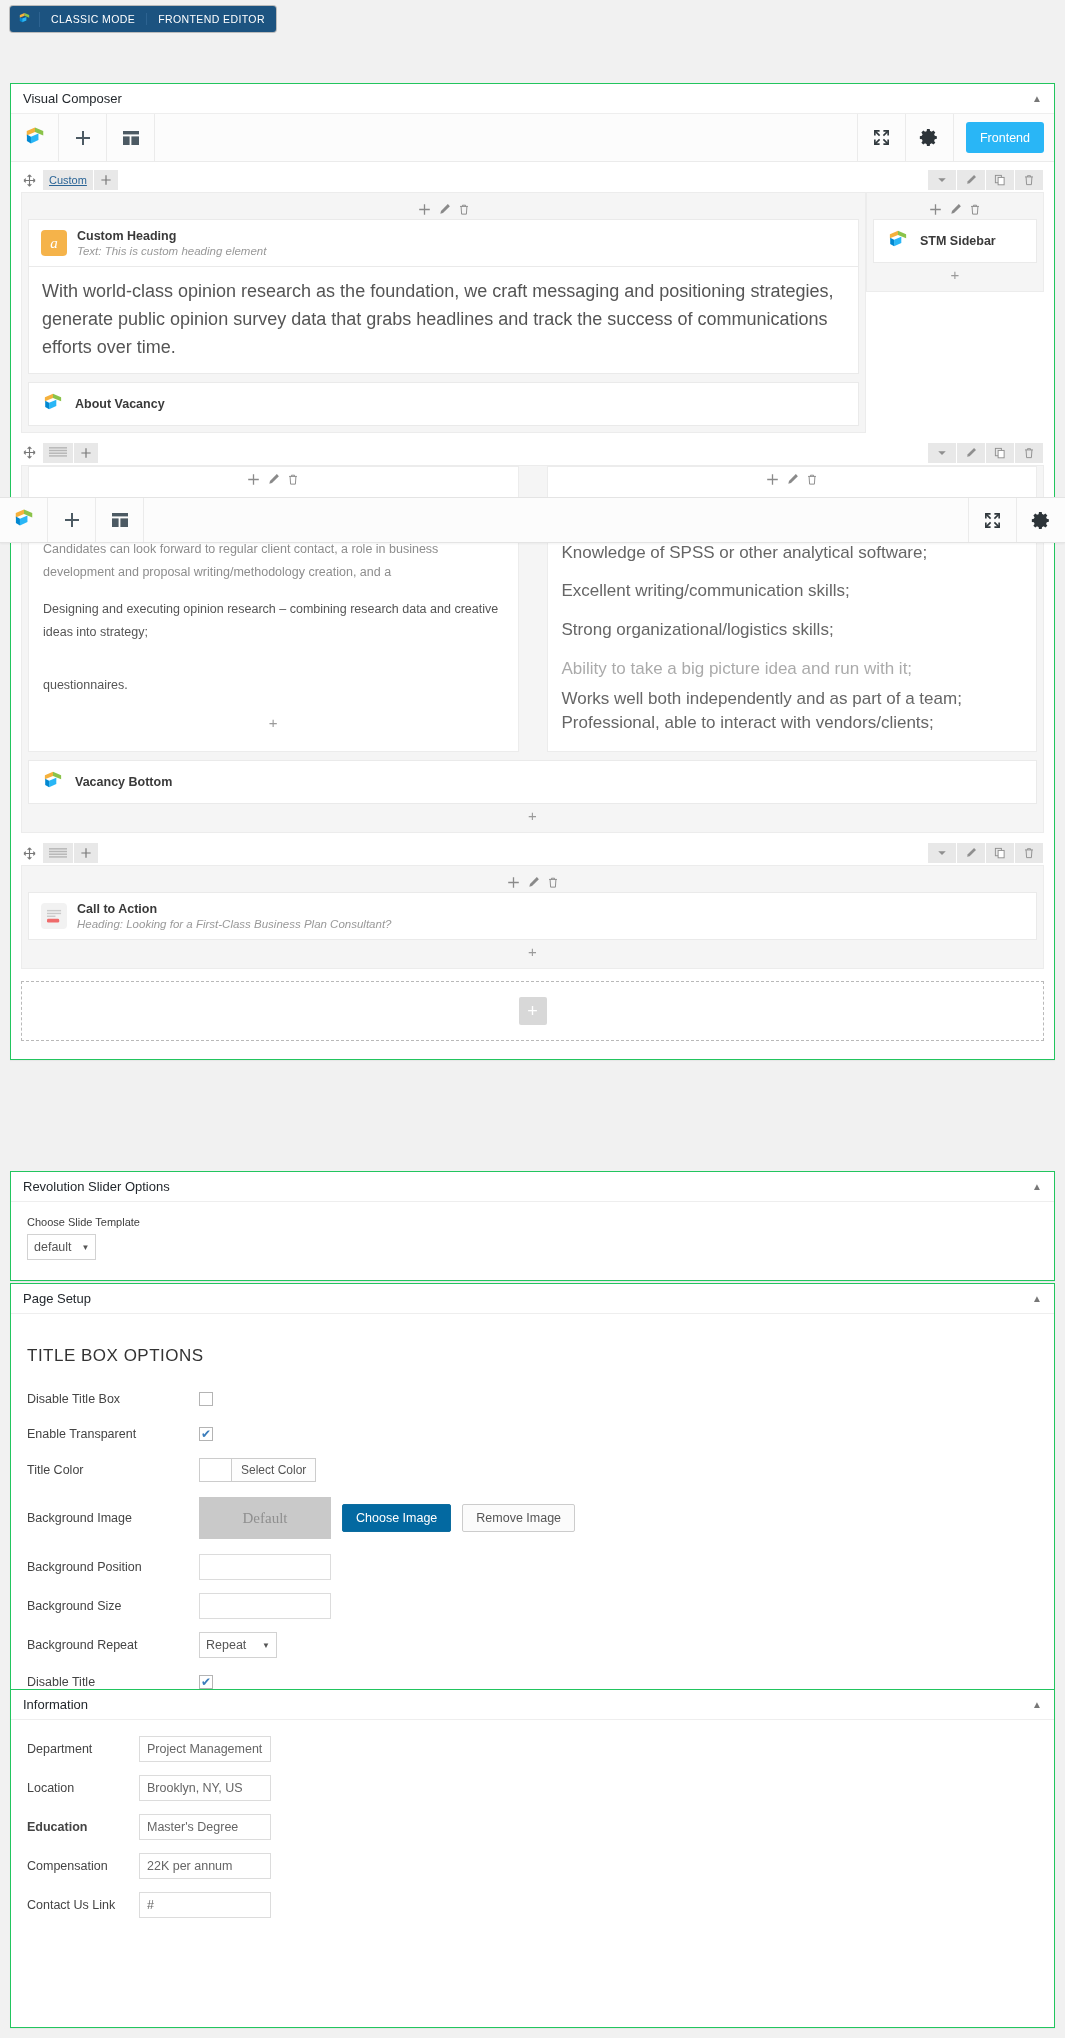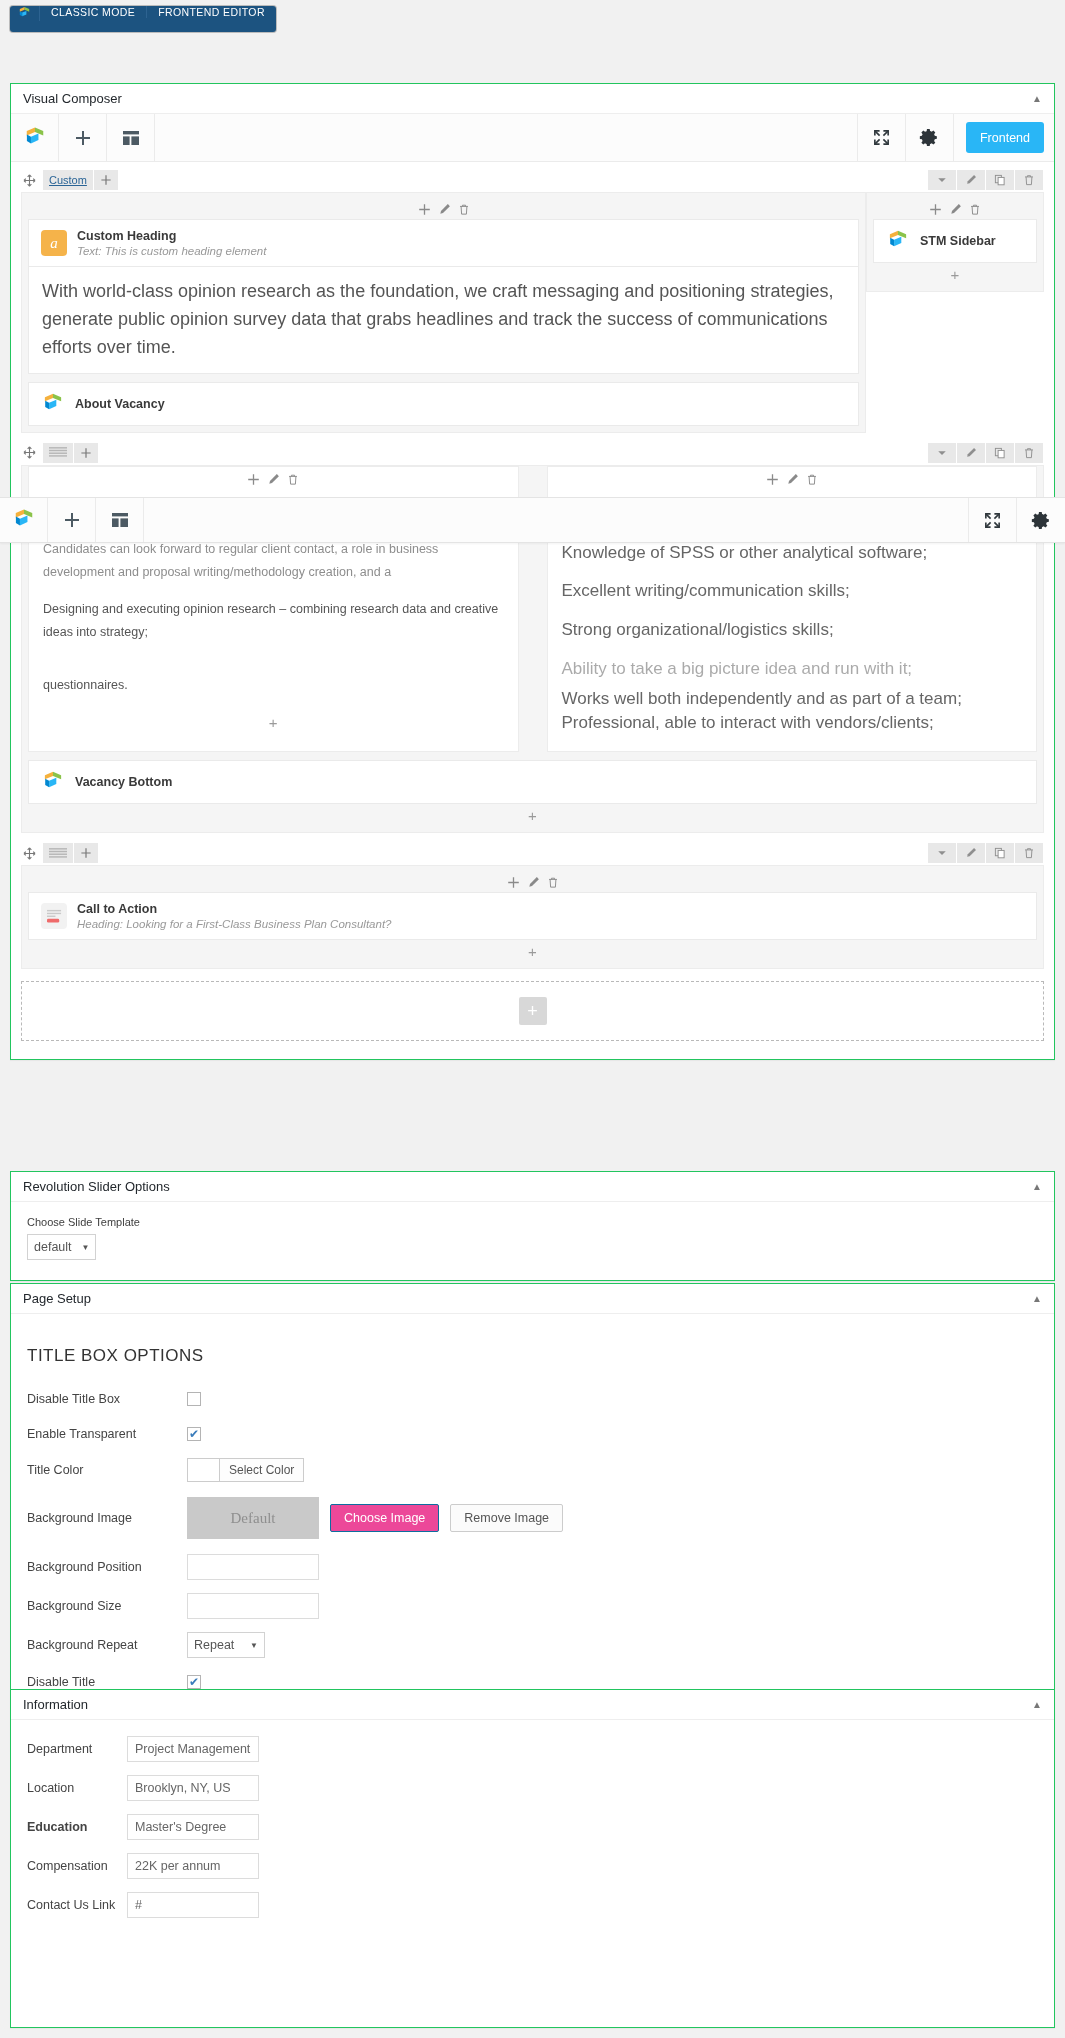--- a/index.html
+++ b/index.html
@@ -10,21 +10,21 @@
     font-family:"Liberation Sans", sans-serif;
     font-size:13px;
     color:#444;
     position:relative;
     overflow:hidden;
   }
 
   
   .mode-bar{
     position:absolute; left:10px; top:6px;
-    display:flex; align-items:flex-start;
+    display:flex; align-items:center;
     background:#1c5380;
     border-radius:3px;
     height:26px;
     box-shadow:0 0 0 1px #bbb;
   }
   .mode-logo{
     width:30px; display:flex; align-items:center; justify-content:center;
     border-right:1px solid #2d6391;
   }
   .mode-btn{
@@ -163,21 +163,21 @@
     box-shadow:0 1px 2px rgba(0,0,0,.05);
   }
   .sticky-bar .vc-tb-item{ border-right:1px solid #ebebeb; }
 
   
   .mb-body{ padding:14px 16px 18px; }
   .sec-title{
     font-size:17px; letter-spacing:.5px; color:#333;
     margin:18px 0 22px; font-weight:normal;
   }
-  .frow{ display:flex; align-items:center; margin-bottom:13px; min-height:22px; }
+  .frow{ display:flex; align-items:center; margin-bottom:13px; min-height:22px;gap:12px; }
   .flabel{ width:160px; font-size:12.5px; color:#444; flex:none; }
   .fctl{ display:flex; align-items:center; gap:8px; }
   input[type=text].ftext{
     width:132px; height:26px; border:1px solid #dcdcdc;
     padding:0 7px; font-size:12.5px; color:#666;
     font-family:"Liberation Sans", sans-serif; background:#fff;
   }
   .cbox{
     width:14px; height:14px; border:1px solid #b4b4b4; background:#fff;
     display:inline-flex; align-items:center; justify-content:center;
@@ -193,21 +193,21 @@
     display:flex; align-items:center; padding:0 9px;
     font-size:12px; color:#555; background:#fdfdfd; cursor:pointer;
   }
   .img-default{
     width:132px; height:42px; background:#c9c9c9;
     display:flex; align-items:center; justify-content:center;
     font-family:"Liberation Serif", serif;
     font-size:15px; color:#8f8f8f;
   }
   .btn-primary{
-    background:#ec4899; color:#fff; border:1px solid #0d6d9f;
+    background:#0369a1; color:#fff; border:1px solid #0d6d9f;
     height:28px; padding:0 13px; font-size:12.5px; border-radius:2px;
     display:flex; align-items:center; cursor:pointer;
   }
   .btn-secondary{
     background:#fbfbfb; color:#555; border:1px solid #ccc;
     height:28px; padding:0 13px; font-size:12.5px; border-radius:2px;
     display:flex; align-items:center; cursor:pointer;
   }
   .sel-wrap{ display:inline-flex; align-items:center; border:1px solid #d2d2d2;
     background:#fff; height:26px; padding:0 6px; font-size:12.5px; color:#555;

